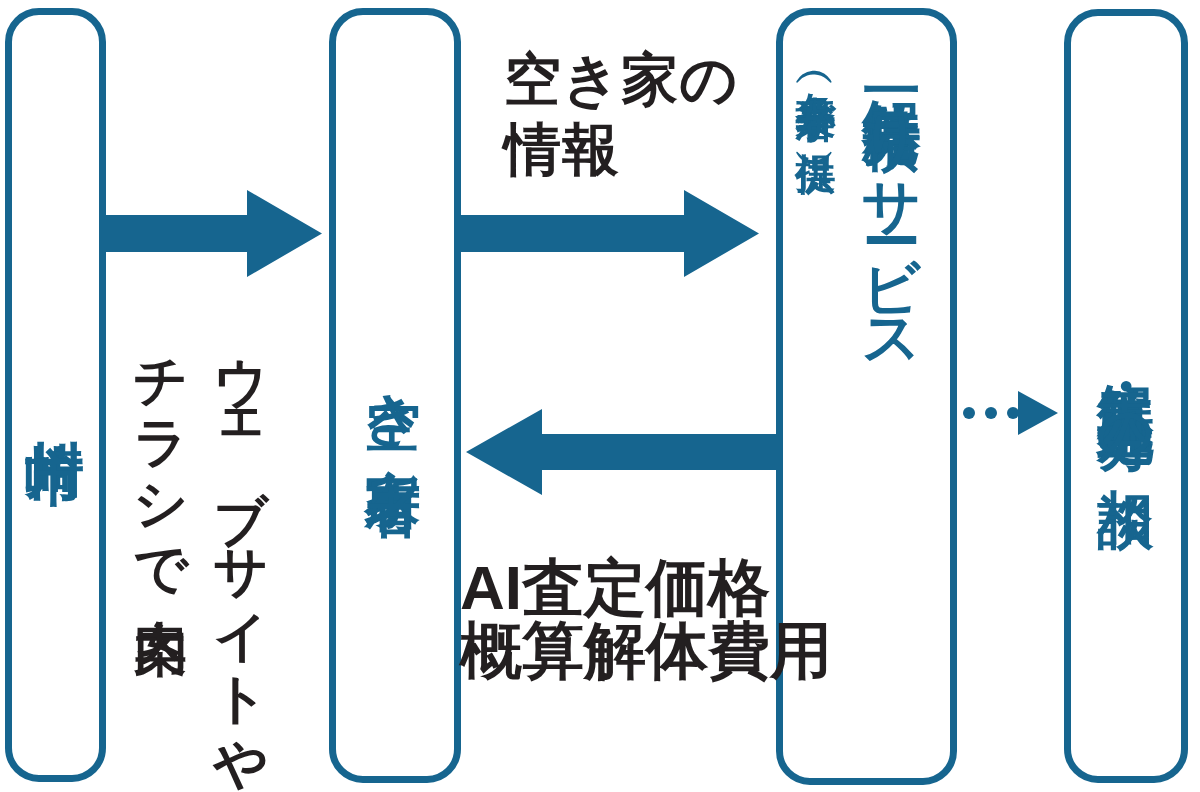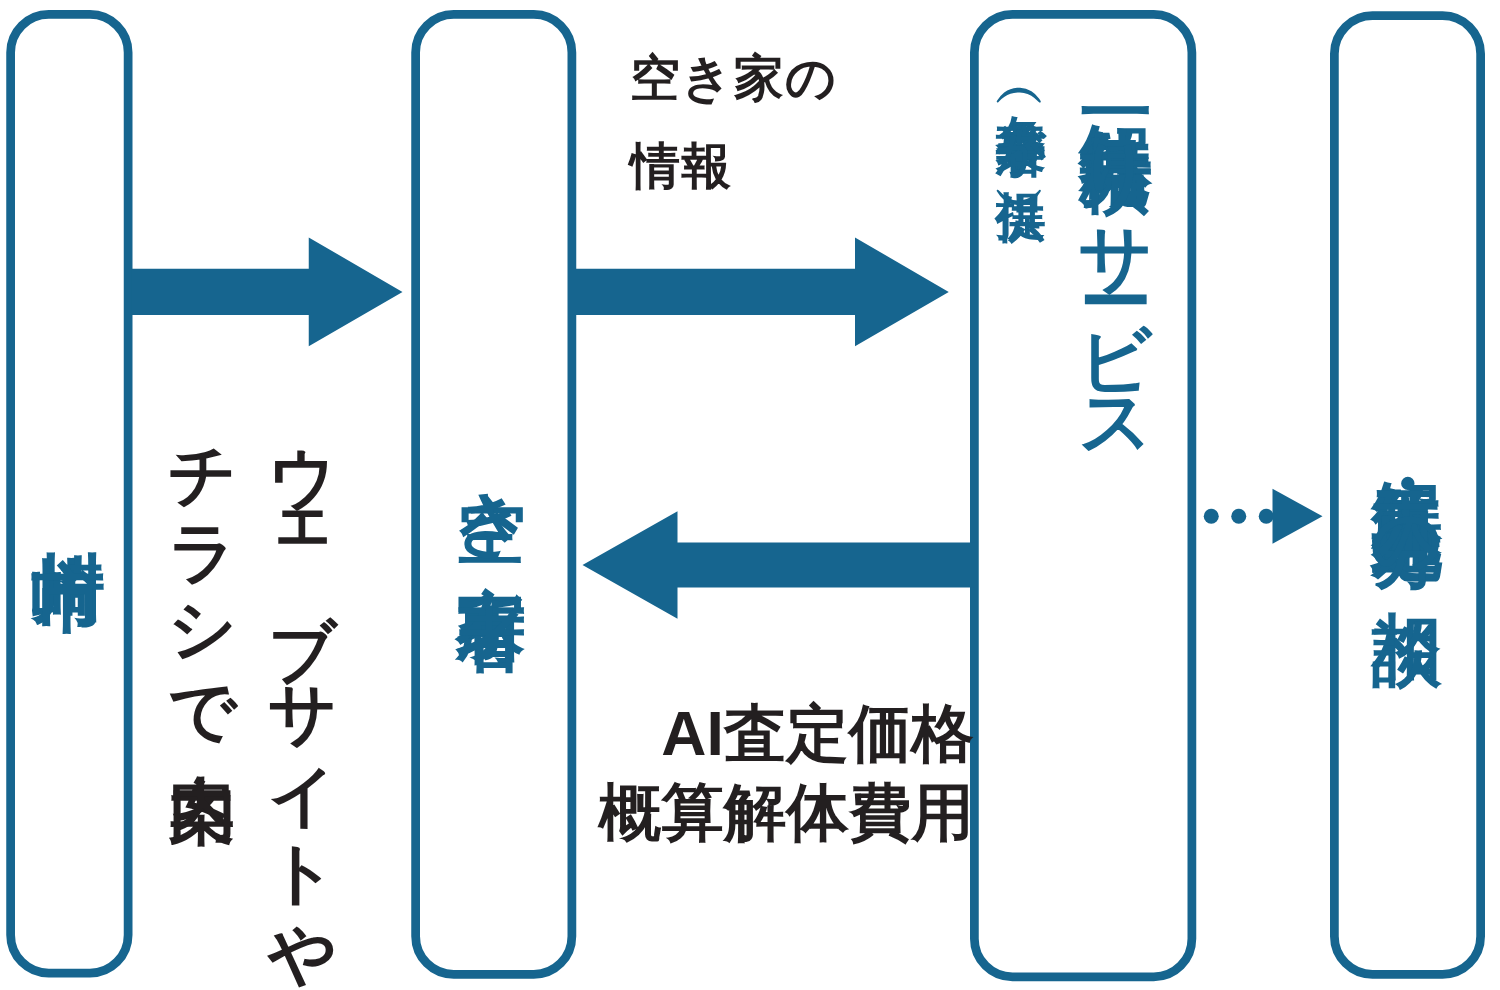--- a/index.html
+++ b/index.html
@@ -68,26 +68,26 @@
     line-height: 80px;
   }
 
   .htext {
     position: absolute;
     font-weight: bold;
     color: var(--ink);
     white-space: pre-line;
   }
   .l-akiya-info {
-    left: 504px; top: 28px;
-    font-size: 40px; line-height: 70px; letter-spacing: 1px;
+    left: 504px; top: 44px;
+    font-size: 57px; line-height: 70px; letter-spacing: 1px;
   }
   .l-ai-price {
-    left: 479px; top: 556px;
-    font-size: 50px; line-height: 63px; text-align: right;
+    left: 460px; top: 556px;
+    font-size: 62px; line-height: 63px;
   }
 
   .arrow-layer {
     position: absolute;
     left: 0; top: 0;
     width: 1200px; height: 792px;
     pointer-events: none;
   }
   .accent-shape { fill: var(--accent); }
 </style>

